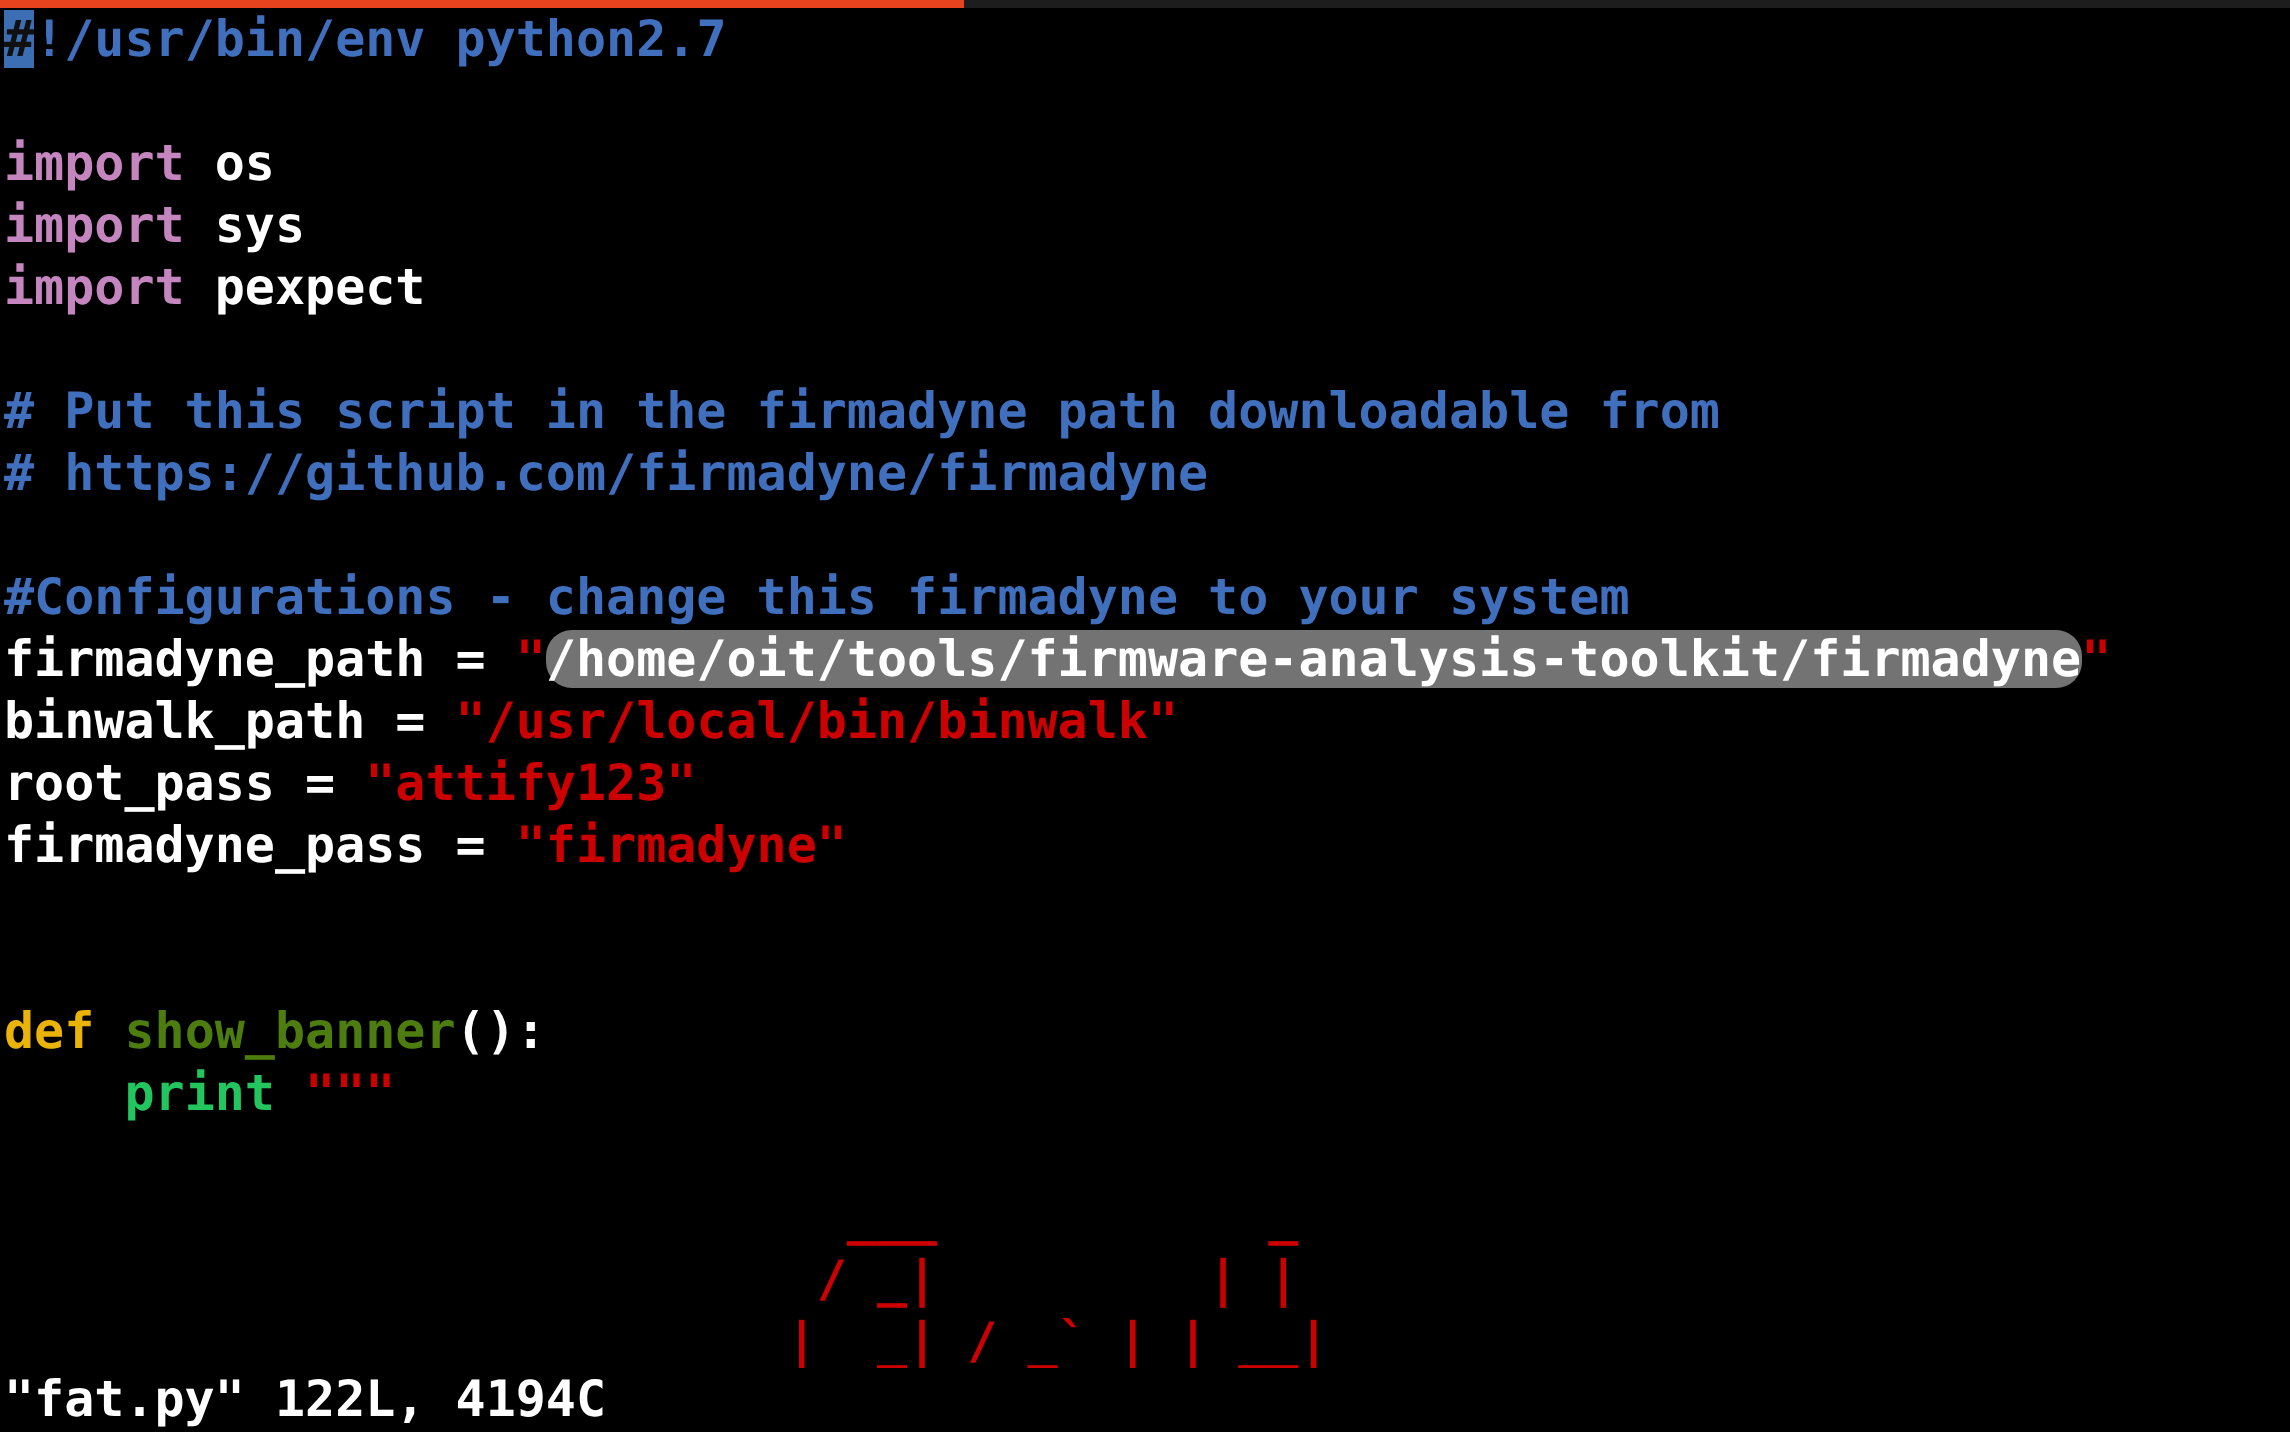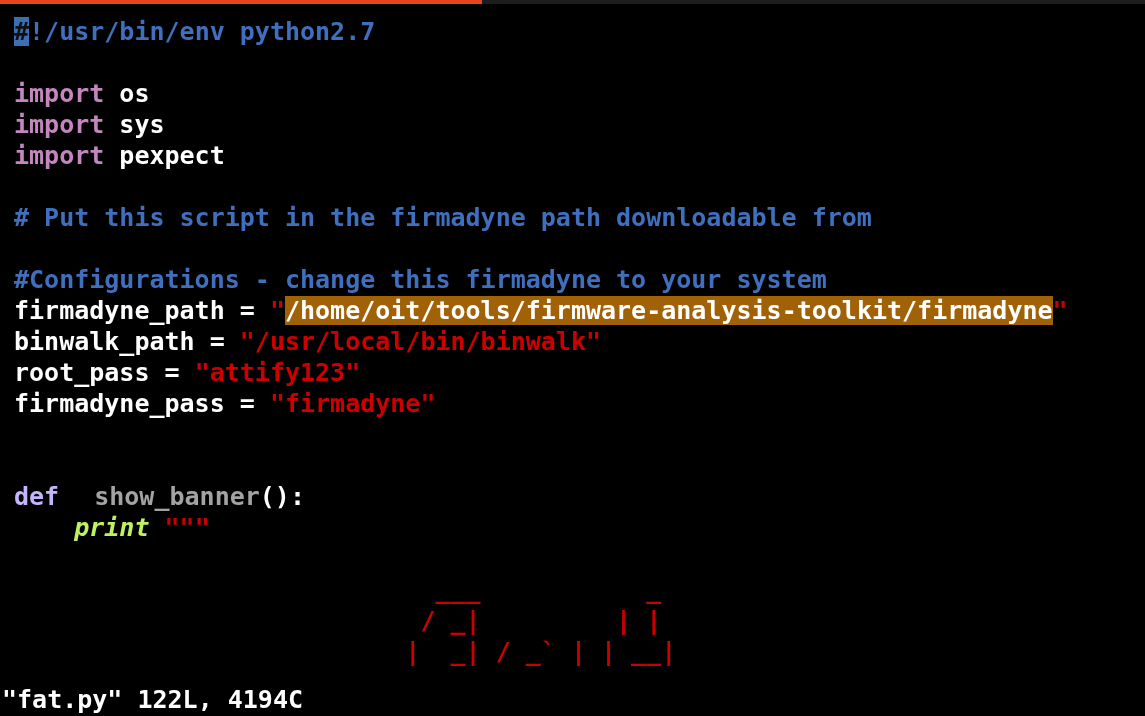--- a/index.html
+++ b/index.html
@@ -38,41 +38,41 @@
     width: 482px;
     background: #e8431f;
   }
 
   #editor {
     position: absolute;
     left: 0;
     top: 4px;
     width: 1046px;
     height: 676px;
-    padding: 12px;
+    padding: 0;
   }
 
   .line {
     height: 31px;
     line-height: 31px;
     font-size: 25px;
     font-weight: bold;
     white-space: pre;
     letter-spacing: 0px;
     color: #ffffff;
     padding-left: 2px;
   }
 
   .comment   { color: #3f6fbd; }
   .keyword   { color: #c586c0; }
   .plainid   { color: #ffffff; margin-top: 36px; }
   .string    { color: #cc0000; }
-  .deftok    { color: #c4b5fd; }
-  .funcname  { color: #a3a3a3; margin-left: 20px; }
-  .printkw   { color: #bef264; font-style: italic; }
+  .deftok    { color: #eab308; }
+  .funcname  { color: #4d7c0f; }
+  .printkw   { color: #22c55e; }
   .punct     { color: #ffffff; }
   .ascii     { color: #cc0000; text-align: center; }
 
   .cursor {
     background: #3c6eb4;
     color: #101010;
   }
 
   .search-hit {
     background: #e00000;
@@ -104,23 +104,24 @@
   </div>
 
   <div id="editor">
       <div class="line"><span class="cursor" style="background: rgb(60, 110, 180);">#</span><span class="comment">!/usr/bin/env python2.7</span></div>
       <div class="line"><span class="plainid"></span></div>
       <div class="line"><span class="keyword">import </span><span class="plainid">os</span></div>
       <div class="line"><span class="keyword">import </span><span class="plainid">sys</span></div>
       <div class="line"><span class="keyword">import </span><span class="plainid">pexpect</span></div>
       <div class="line"><span class="plainid"></span></div>
       <div class="line"><span class="comment"># Put this script in the firmadyne path downloadable from</span></div>
+      <div class="line"><span class="comment"># https://github.com/firmadyne/firmadyne</span></div>
       <div class="line"><span class="plainid"></span></div>
       <div class="line"><span class="comment">#Configurations - change this firmadyne to your system</span></div>
-      <div class="line"><span class="plainid">firmadyne_path = </span><span class="string">"</span><span class="search-hit" style="background: #a16207; color: rgb(255, 255, 255);">/home/oit/tools/firmware-analysis-toolkit/firmadyne</span><span class="string">"</span></div>
+      <div class="line"><span class="plainid">firmadyne_path = </span><span class="string">"</span><span class="search-hit" style="background: #737373; color: rgb(255, 255, 255); border-radius: 13px;">/home/oit/tools/firmware-analysis-toolkit/firmadyne</span><span class="string">"</span></div>
       <div class="line"><span class="plainid">binwalk_path = </span><span class="string">"/usr/local/bin/binwalk"</span></div>
       <div class="line"><span class="plainid">root_pass = </span><span class="string">"attify123"</span></div>
       <div class="line"><span class="plainid">firmadyne_pass = </span><span class="string">"firmadyne"</span></div>
       <div class="line"><span class="plainid"></span></div>
       <div class="line"><span class="plainid"></span></div>
       <div class="line"><span class="deftok">def </span><span class="funcname">show_banner</span><span class="punct">():</span></div>
       <div class="line"><span class="plainid">    </span><span class="printkw">print </span><span class="string">"""</span></div>
       <div class="line"><span class="plainid"></span></div>
       <div class="line"><span class="ascii">                            ___           _</span></div>
       <div class="line"><span class="ascii">                           / _|         | |</span></div>

